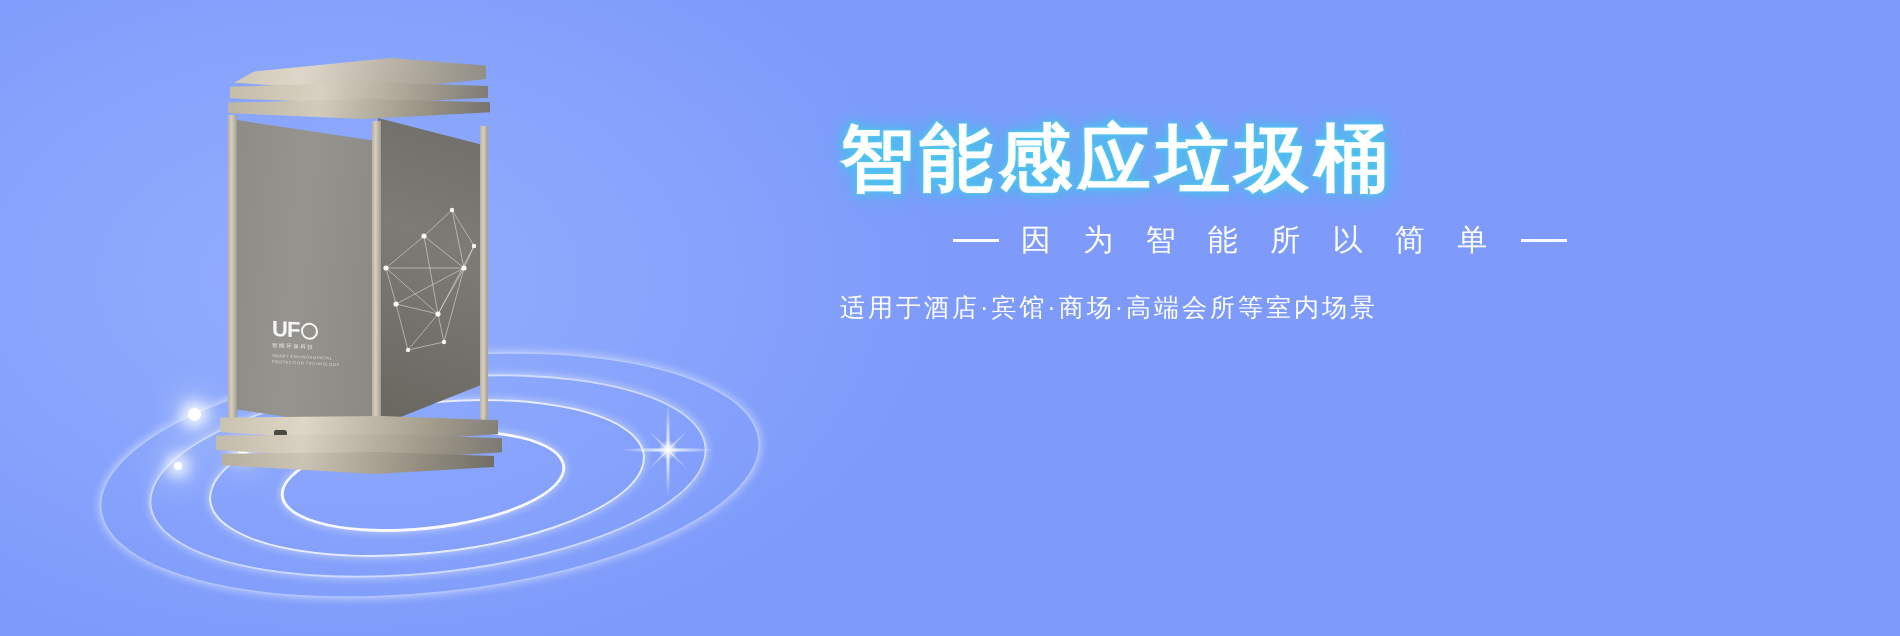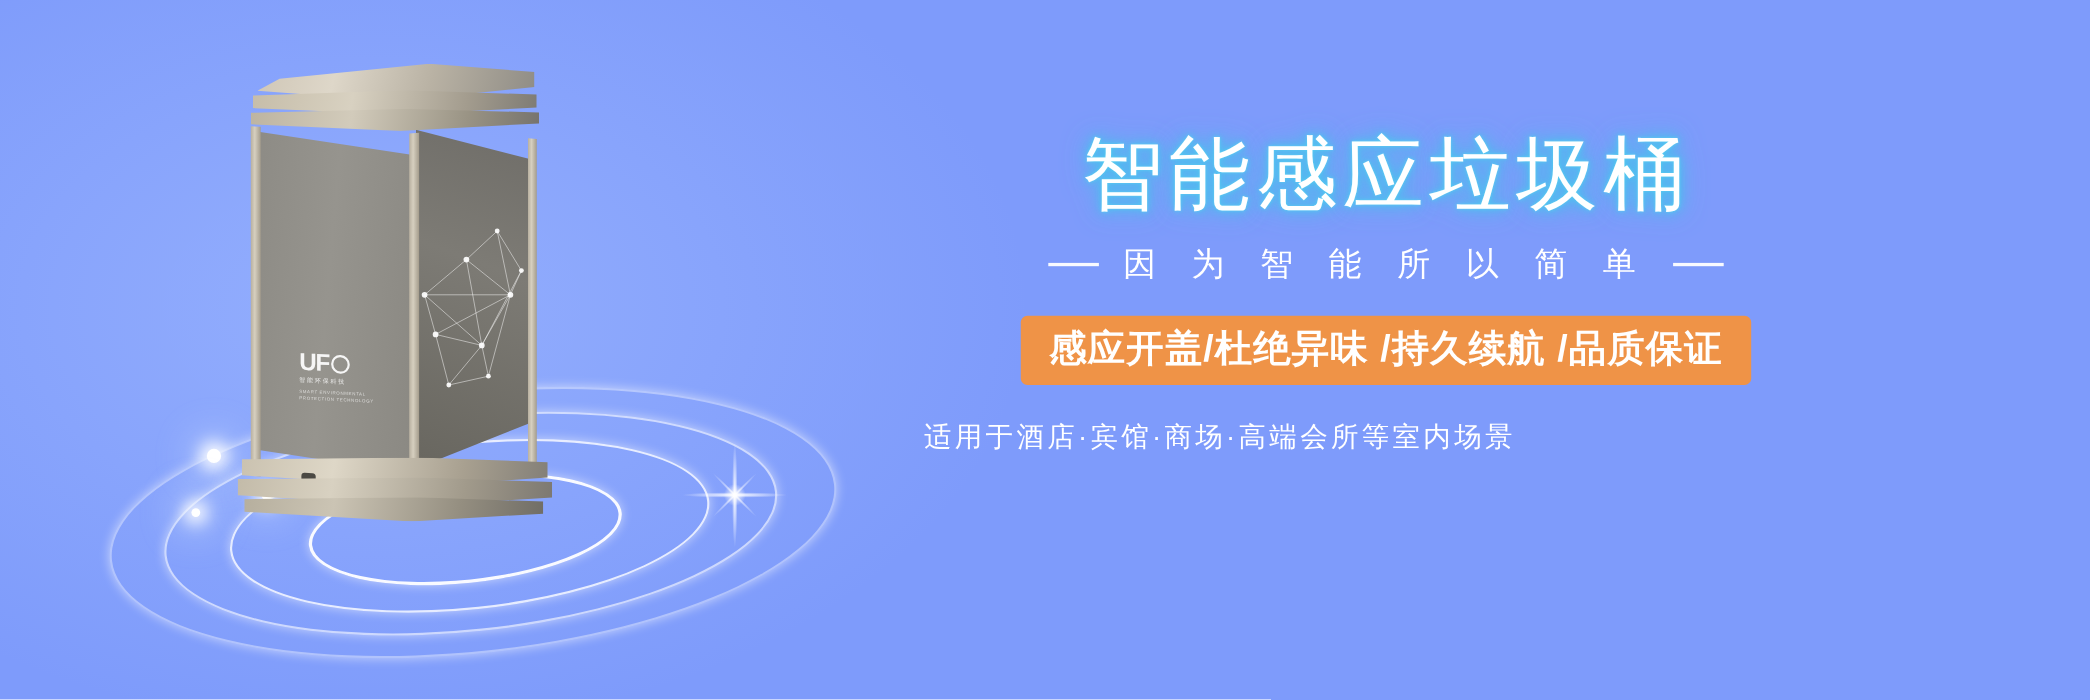--- a/index.html
+++ b/index.html
@@ -209,25 +209,24 @@
   
   .copy {
     position: absolute;
     left: 840px;
     top: 120px;
     width: 840px;
   }
 
   .headline {
     font-size: 74px;
-    font-weight: 400;
+    font-weight: 700;
     color: #ffffff;
     letter-spacing: 5px;
     line-height: 1.05;
-    text-align: center;
     margin: 0 0 4px 0;
     text-shadow:
       0 0 2px #5fd2f2, 0 0 6px #4fc7ef, 0 0 14px #46c0ec,
       0 0 24px rgba(70,192,236,0.8);
     white-space: nowrap;
   }
 
   .subline {
     display: flex;
     align-items: center;
@@ -357,20 +356,17 @@
   <div class="copy">
 
     <h1 class="headline">智能感应垃圾桶</h1>
 
     <div class="subline">
       <span class="dash"></span>
       <span class="sub-text">因 为 智 能  所 以 简 单</span>
       <span class="dash"></span>
     </div>
 
-    <div class="tagline-wrap">
-      <div class="tagline">感应开盖/杜绝异味 /持久续航 /品质保证</div>
-    </div>
 
     <div class="footnote">适用于酒店·宾馆·商场·高端会所等室内场景</div>
   </div>
 
 </div>
 
 </body></html>

